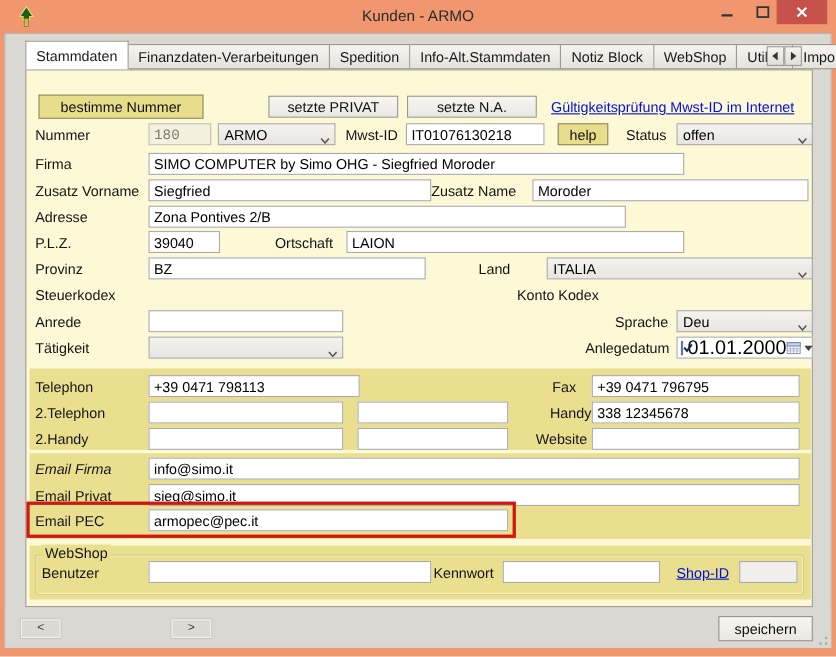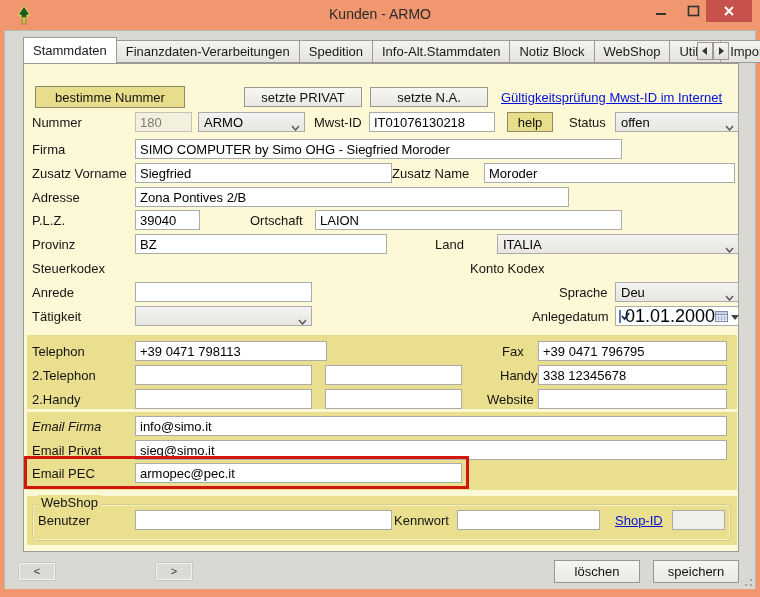--- a/index.html
+++ b/index.html
@@ -119,21 +119,21 @@
       <div class="band" style="top:271px; height:74px;"></div>
       <div class="band" style="top:348px; height:78px;"></div>
       <div class="band" style="top:432px; height:49px;"></div>
 
       <button class="pbtn yellow" style="left:11px; top:22px; width:150px; height:22px;">bestimme Nummer</button>
       <button class="pbtn" style="left:220px; top:23px; width:118px; height:20px;">setzte PRIVAT</button>
       <button class="pbtn" style="left:346px; top:23px; width:118px; height:20px;">setzte N.A.</button>
       <a class="lnk" style="left:477px; top:26px;">Gültigkeitsprüfung Mwst-ID im Internet</a>
 
       <span class="lbl" style="left:8px; top:51px;">Nummer</span>
-      <input class="inp disabled" style="left: 111px; top: 48px; width: 57px;" value="180">
+      <input class="inp disabled" style="left: 111px; top: 48px; width: 57px; font-family: Liberation Mono, monospace;" value="180">
       <div class="dd" style="left:174px; top:48px; width:107px;">
         <span>ARMO</span>
         <span class="chev"><svg width="9" height="6">
               <path d="M1 1 L4.5 5 L8 1" fill="none" stroke="#555" stroke-width="1.4"></path>
             </svg></span>
       </div>
       <span class="lbl" style="left:290px; top:51px;">Mwst-ID</span>
       <input class="inp" style="left: 345px; top: 48px; width: 126px;" value="IT01076130218">
       <button class="pbtn yellow" style="left:483px; top:48px; width:46px; height:20px;">help</button>
       <span class="lbl" style="left:545px; top:51px;">Status</span>
@@ -243,21 +243,20 @@
       <input class="inp" style="left: 111px; top: 446px; width: 257px;" value="">
       <span class="lbl" style="left:370px; top:449px;">Kennwort</span>
       <input class="inp" style="left: 433px; top: 446px; width: 143px;" value="">
       <a class="lnk" style="left:591px; top:449px;">Shop-ID</a>
       <input class="inp disabled" style="left: 648px; top: 446px; width: 53px; background: rgb(240, 239, 236); border-color: rgb(171, 171, 171);" value="">
     </div>
 
     <div class="footer">
       <button class="navbtn" style="left:14px;">&lt;</button>
       <button class="navbtn" style="left:151px;">&gt;</button>
-      <button class="pbtn" style="left:549px; top:8px; width:86px; height:23px;">löschen</button>
       <button class="pbtn" style="left:648px; top:8px; width:86px; height:23px;">speichern</button>
       <span class="grip">
         <i style="right:0;bottom:0;"></i>
           <i style="right:5px;bottom:0;"></i>
           <i style="right:0;bottom:5px;"></i>
       </span>
     </div>
 
   </div>
 </div>

